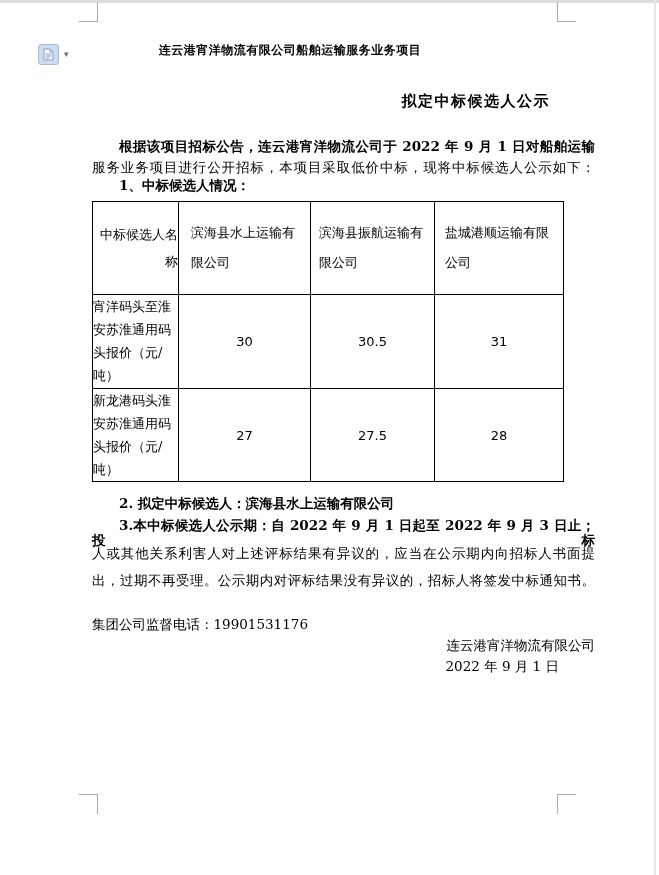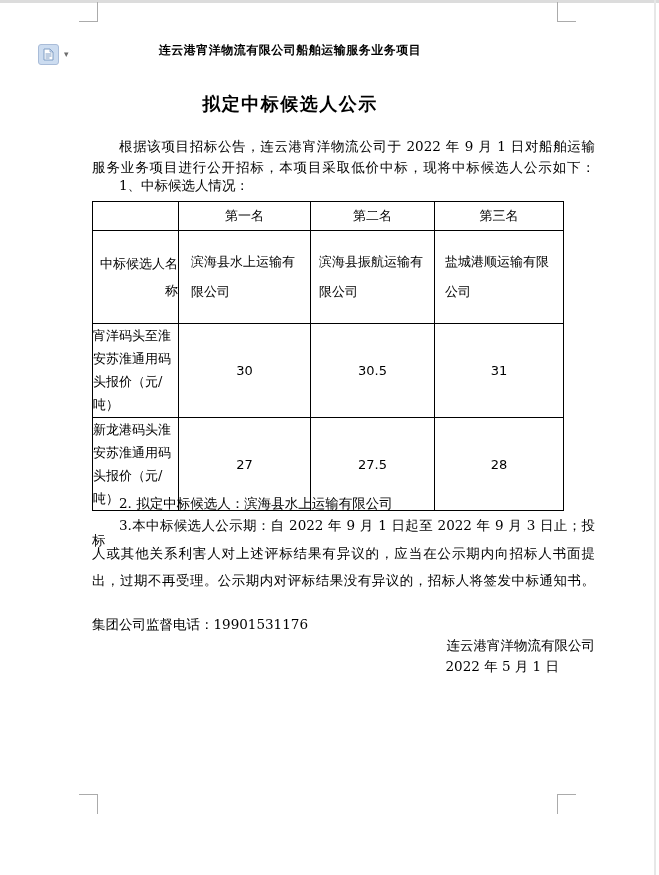--- a/index.html
+++ b/index.html
@@ -32,27 +32,27 @@
   }
   .paste-arrow { margin-left:5px; font-size:9px; color:#6d6d6d; font-family:"DejaVu Sans",sans-serif; line-height:1; }
 
   
   .title1 {
     position:absolute; left:30px; top:42px; width:520px;
     text-align:center; font-weight:bold; font-size:12px; letter-spacing:0.5px;
   }
   .title2 {
     position:absolute; left:30px; top:92px; width:520px;
-    text-align:center; font-weight:bold; font-size:18px; letter-spacing:1.5px;
+    text-align:right; font-weight:bold; font-size:15px; letter-spacing:1.5px;
   }
 
   
   .bline { position:absolute; left:92px; width:503px; font-size:13.5px; line-height:15px; white-space:nowrap; }
   .just { text-align:justify; text-align-last:justify; white-space:normal; }
-  .ind { text-indent:27px; }
+  .ind { text-indent:27px;font-weight:bold; }
   .p1l1 { top:139px; }
   .p1l2 { top:160px; }
   .item1 { top:178px; }
   .item2 { top:496px; }
   .p3l1 { top:518px; }
   .p3l2 { top:546px; }
   .p3l3 { top:573px; }
   .phone1 { top:599px; }
   .phone2 { top:617px; }
   .sign1 { top:638px; text-align:right; white-space:nowrap; }
@@ -119,26 +119,20 @@
   <div class="bline ind item1">1、中标候选人情况：</div>
 
   <table class="bid-table">
     <colgroup>
       <col class="c0">
         <col class="c1">
         <col class="c2">
         <col class="c3">
     </colgroup>
     <tbody>
-        <tr class="r-head">
-      <th class="hcell"></th>
-      <th class="hcell">第一名</th>
-      <th class="hcell">第二名</th>
-      <th class="hcell">第三名</th>
-    </tr>
     <tr class="r-name">
       <td class="name-label">中标候选人名称</td>
       <td class="company c1p">滨海县水上运输有限公司</td>
       <td class="company c2p">滨海县振航运输有限公司</td>
       <td class="company c3p">盐城港顺运输有限公司</td>
     </tr>
     <tr class="r-p1">
       <td class="price-label">宵洋码头至淮安苏淮通用码头报价（元/吨）</td>
       <td class="num">30</td>
       <td class="num">30.5</td>
@@ -155,15 +149,15 @@
 
   <div class="bline ind item2">2. 拟定中标候选人：滨海县水上运输有限公司</div>
 
   <div class="bline just ind p3l1">3.本中标候选人公示期：自 2022 年 9 月 1 日起至 2022 年 9 月 3 日止；投标</div>
   <div class="bline just p3l3">出，过期不再受理。公示期内对评标结果没有异议的，招标人将签发中标通知书。</div>
   <div class="bline just p3l2">人或其他关系利害人对上述评标结果有异议的，应当在公示期内向招标人书面提</div>
 
   <div class="bline phone2">集团公司监督电话：19901531176</div>
 
   <div class="bline sign1">连云港宵洋物流有限公司</div>
-  <div class="bline sign2">2022 年 5 月 1 日</div>
+  <div class="bline sign2">2022 年 9 月 1 日</div>
 
 </div>
 
 </body></html>

